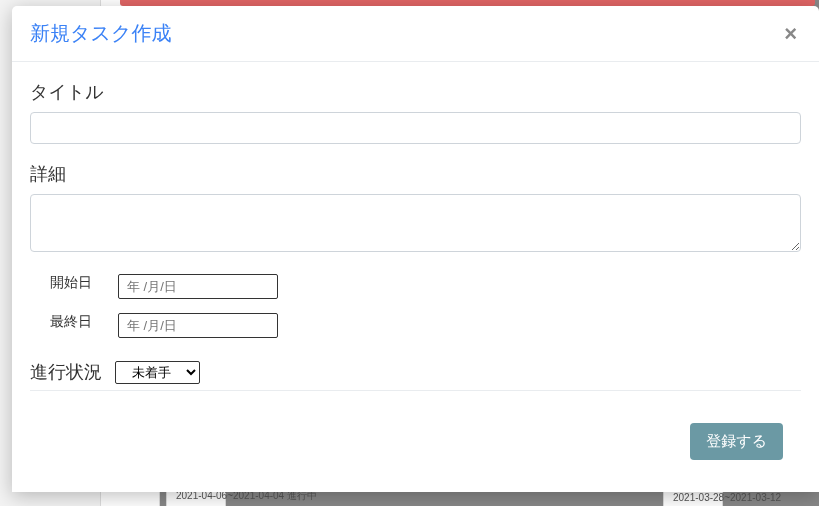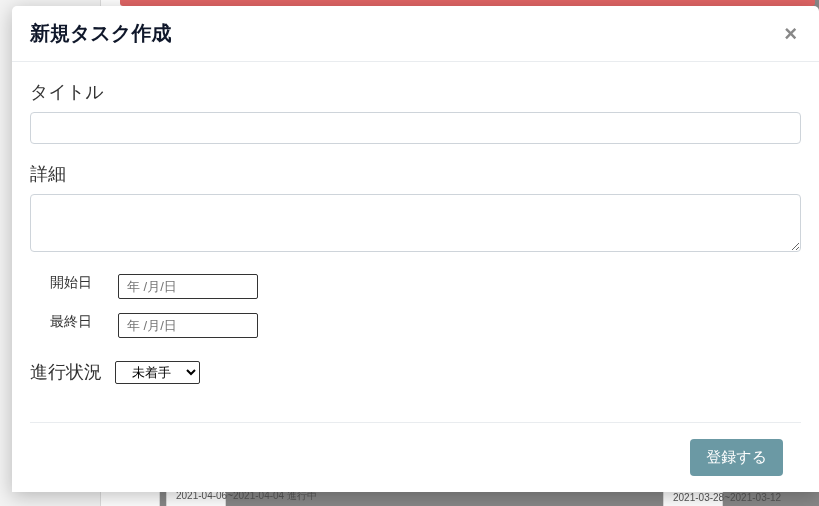--- a/index.html
+++ b/index.html
@@ -57,22 +57,22 @@
     }
     .modal-header {
       padding: 14px 18px 14px 18px;
       border-bottom: 1px solid #e9ecef;
       display: flex;
       align-items: center;
       justify-content: space-between;
     }
     .modal-title {
       font-size: 20px;
-      font-weight: 700;
-      color: #0f172a;
+      font-weight: 400;
+      color: #3b82f6;
     }
     .modal-close {
       background: none;
       border: none;
       font-size: 22px;
       color: #888;
       cursor: pointer;
       line-height: 1;
       font-weight: bold;
       padding: 0 4px;
@@ -114,21 +114,21 @@
       align-items: flex-start;
       margin-bottom: 14px;
       padding-left: 20px;
     }
     .date-label {
       font-size: 14px;
       color: #333;
       width: 68px;
     }
     .date-input {
-      width: 140px;
+      width: 160px;
       padding: 4px 8px;
       font-size: 13px;
       border: 1px solid #333;
       border-radius: 2px;
       background: #fff;
       font-family: inherit;
     }
     .status-row {
       display: flex;
       align-items: center;
@@ -142,21 +142,21 @@
     .status-select {
       padding: 2px 12px;
       font-size: 13px;
       border: 1px solid #333;
       border-radius: 2px;
       background: #fff;
       font-family: inherit;
     }
     .modal-footer {
       border-top: 1px solid #e9ecef;
-      padding: 16px 18px;
+      padding: 32px 18px;
       display: flex;
       justify-content: flex-end;
       margin: 0 18px;
     }
     .submit-btn {
       background: #6b99a4;
       color: #fff;
       border: none;
       padding: 9px 16px;
       font-size: 15px;

